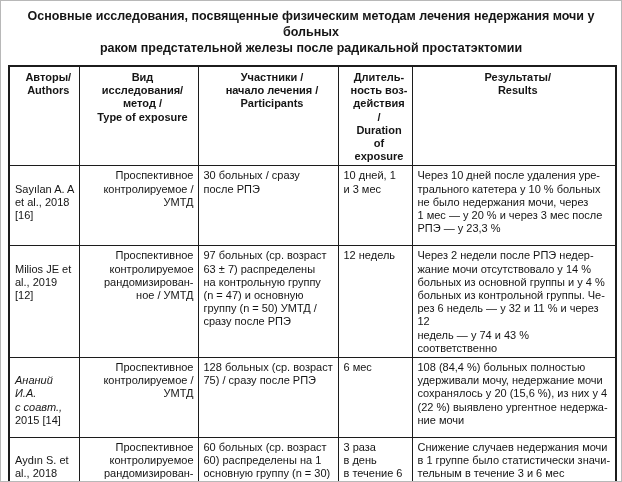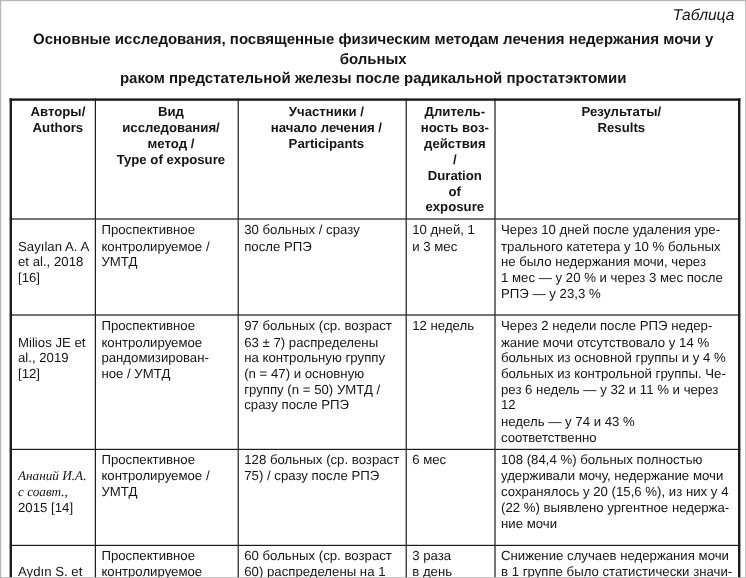--- a/index.html
+++ b/index.html
@@ -42,42 +42,41 @@
     line-height: 13.2px;
     white-space: pre-line;
     overflow: hidden;
   }
   .study-table th {
     text-align: center;
     font-weight: bold;
     padding-top: 4px;
     padding-left: 12px;
   }
-  .study-table td.center { text-align: left; }
+  .study-table td.center { text-align: right; }
   .study-table tr:last-child td { border-bottom: 2px solid #1c1c1c; }
-  .italic-part { font-style: italic; font-family: Liberation Serif, serif; }
+  .italic-part { font-style: italic; }
   
   col.c1 { width: 70px; }
   col.c2 { width: 119px; }
   col.c3 { width: 140px; }
   col.c4 { width: 74px; }
   col.c5 { width: 204px; }
   
   tr.hdr   { height: 79px; }
   tr.r0    { height: 80px; }
   tr.r1    { height: 93px; }
   tr.r2    { height: 80px; }
   tr.r3    { height: 78px; }
 </style>
 </head>
 <body>
 
 <div class="page">
 
-  <div class="table-label">Таблица</div>
 
   <div class="title">Основные исследования, посвященные физическим методам лечения недержания мочи у больных
 раком предстательной железы после радикальной простатэктомии</div>
 
   <table class="study-table">
     <colgroup>
       <col class="c1">
         <col class="c2">
         <col class="c3">
         <col class="c4">

